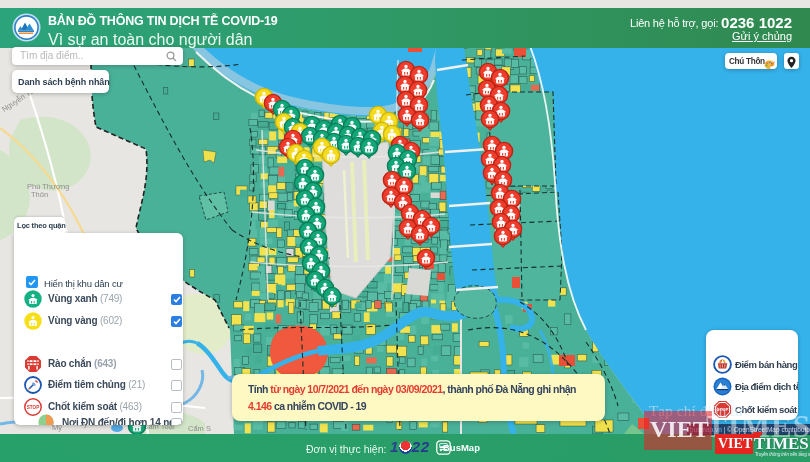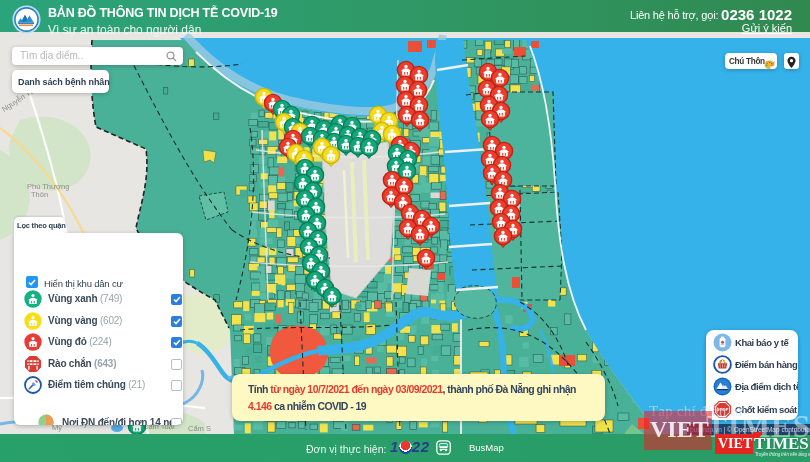--- a/index.html
+++ b/index.html
@@ -1880,34 +1880,34 @@
         <path d="M-3.2,7.5 L0,11.5 L3.2,7.5 Z" fill="#12a678" stroke="#0b7d58" stroke-width="1"></path>
         <circle r="8.6" fill="#12a678" stroke="#0b7d58" stroke-width="1.4"></circle>
         <circle cx="0" cy="-3.6" r="1.7" fill="#fff"></circle>
         <path d="M-4.6,0.4 Q0,-3.8 4.6,0.4 L4.6,1.2 L-4.6,1.2 Z" fill="#fff"></path>
         <rect x="-3.9" y="1.0" width="7.8" height="4.4" rx="0.8" fill="#fff"></rect>
         <rect x="-1.9" y="2.0" width="1.1" height="2.6" fill="#12a678"></rect>
         <rect x="0.8" y="2.0" width="1.1" height="2.6" fill="#12a678"></rect>
       </g>
     </svg>
 
-<div style="position:absolute;left:0;top:0;width:810px;height:32px;background:linear-gradient(90deg,#2ba47c 0%,#2f9a68 45%,#30894f 100%);">
+<div style="position:absolute;left:0;top:8px;width:810px;height:40px;background:linear-gradient(90deg,#2ba47c 0%,#2f9a68 45%,#30894f 100%);">
   <div style="position:absolute;left:12px;top:5px;"><svg width="29" height="29" viewBox="0 0 29 29">
           <circle cx="14.5" cy="14.5" r="14" fill="#bfe0f2"></circle>
           <circle cx="14.5" cy="14.5" r="11.6" fill="#fff" stroke="#2f80c3" stroke-width="1.6"></circle>
           <path d="M9,17 L13,9.5 L17,17 Z" fill="#1b75bb"></path>
           <path d="M13.5,17 L17.5,10.5 L21.5,17 Z" fill="#2a8fd4"></path>
           <path d="M6,17 L8.5,13 L11,17 Z" fill="#2a8fd4"></path>
           <rect x="6" y="17.3" width="16" height="1.6" fill="#1b75bb"></rect>
           <rect x="7" y="19.5" width="14" height="1.4" fill="#e8872c"></rect>
         </svg></div>
   <div style="position:absolute;left:48px;top:6px;font-size:12.5px;font-weight:bold;color:#fff;letter-spacing:-0.2px;white-space:nowrap">BẢN ĐỒ THÔNG TIN DỊCH TỄ COVID-19</div>
-  <div style="position:absolute;left:48px;top:23px;font-size:12px;color:#eafaf2;white-space:nowrap">Vì sự an toàn cho người dân</div>
+  <div style="position:absolute;left:48px;top:23px;font-size:16px;color:#eafaf2;white-space:nowrap">Vì sự an toàn cho người dân</div>
   <div style="position:absolute;right:18px;top:6px;font-size:11px;color:#fff;white-space:nowrap;letter-spacing:-0.2px">Liên hệ hỗ trợ, gọi: <span style="font-size:15px;font-weight:bold;vertical-align:-1px;letter-spacing:0">0236 1022</span></div>
-  <div style="position:absolute;right:18px;top:22px;font-size:11px;color:#fff;text-decoration:underline;white-space:nowrap">Gửi ý kiến</div>
+  <div style="position:absolute;right:18px;top:22px;font-size:11px;color:#fff;text-decoration:underline;white-space:nowrap">Gửi ý chủng</div>
 </div>
 
 <div class="shadow" style="position:absolute;left:12px;top:70px;width:97px;height:23px;background:#fff;border-radius:5px;">
   <div style="position:absolute;left:6px;top:6.5px;font-size:9px;font-weight:bold;color:#2c3e50;white-space:nowrap;letter-spacing:-0.1px">Danh sách bệnh nhân</div>
 </div>
 <div class="shadow" style="position:absolute;left:12px;top:47px;width:171px;height:18px;background:#fff;border-radius:4px;">
   <div style="position:absolute;left:8px;top:3px;font-size:10px;color:#b9b9b9">Tìm địa điểm..</div>
   <svg width="11" height="11" viewBox="0 0 11 11" style="position:absolute;right:6px;top:3.5px">
         <circle cx="4.5" cy="4.5" r="3.4" fill="none" stroke="#9a9a9a" stroke-width="1.3"></circle>
         <path d="M7,7 L10,10" stroke="#9a9a9a" stroke-width="1.3"></path>
@@ -1969,36 +1969,20 @@
             <rect x="7.1" y="11" width="1" height="2.4" fill="#f6df19"></rect>
             <rect x="9.7" y="11" width="1" height="2.4" fill="#f6df19"></rect>
           </svg></div>
         <div style="position:absolute;left:24px;top:4px;font-size:10px;font-weight:bold;color:#3b4a5a;white-space:nowrap;letter-spacing:-0.2px">Vùng vàng <span style="color:#9aa4ad;font-weight:normal">(602)</span></div>
         <div style="position:absolute;right:0px;top:50%;margin-top:-5.5px;width:11px;height:11px;border-radius:2px;background:#2a7de1;display:flex;align-items:center;justify-content:center">
           <svg width="8" height="7" viewBox="0 0 8 7">
             <path d="M1,3.5 L3,5.5 L7,1" stroke="#fff" stroke-width="1.6" fill="none"></path>
           </svg>
         </div>
       </div>
-      <div style="position:absolute;left:10px;top:99px;height:21px;width:158px;">
-        <div style="position:absolute;left:0px;top:1px;"><svg width="18" height="18" viewBox="0 0 18 18">
-            <circle cx="9" cy="9" r="8.7" fill="#ea3a34"></circle>
-            <circle cx="9" cy="5.6" r="1.6" fill="#fff"></circle>
-            <path d="M4.7,9.6 Q9,5.8 13.3,9.6 L13.3,10.3 L4.7,10.3 Z" fill="#fff"></path>
-            <rect x="5.2" y="10" width="7.6" height="4" rx="0.8" fill="#fff"></rect>
-            <rect x="7.1" y="11" width="1" height="2.4" fill="#ea3a34"></rect>
-            <rect x="9.7" y="11" width="1" height="2.4" fill="#ea3a34"></rect>
-          </svg></div>
-        <div style="position:absolute;left:24px;top:4px;font-size:10px;font-weight:bold;color:#3b4a5a;white-space:nowrap;letter-spacing:-0.2px">Vùng đỏ <span style="color:#9aa4ad;font-weight:normal">(224)</span></div>
-        <div style="position:absolute;right:0px;top:50%;margin-top:-5.5px;width:11px;height:11px;border-radius:2px;background:#2a7de1;display:flex;align-items:center;justify-content:center">
-          <svg width="8" height="7" viewBox="0 0 8 7">
-            <path d="M1,3.5 L3,5.5 L7,1" stroke="#fff" stroke-width="1.6" fill="none"></path>
-          </svg>
-        </div>
-      </div>
       <div style="position:absolute;left:10px;top:120.5px;height:21px;width:158px;">
         <div style="position:absolute;left:0px;top:1px;"><svg width="18" height="18" viewBox="0 0 18 18">
             <path d="M5.6,1 L12.4,1 L17,5.6 L17,12.4 L12.4,17 L5.6,17 L1,12.4 L1,5.6 Z" fill="#d93a31"></path>
             <rect x="3.4" y="5.2" width="11.2" height="1.8" fill="#fff"></rect>
             <rect x="3.4" y="8.3" width="11.2" height="1.8" fill="#fff"></rect>
             <g fill="#d93a31">
               <rect x="4.6" y="5" width="1" height="5.5"></rect>
               <rect x="8.5" y="5" width="1" height="5.5"></rect>
               <rect x="12.4" y="5" width="1" height="5.5"></rect>
             </g>
@@ -2014,45 +1998,43 @@
         <div style="position:absolute;left:0px;top:1px;"><svg width="18" height="18" viewBox="0 0 18 18">
             <circle cx="9" cy="9" r="8" fill="#fff" stroke="#1a57b0" stroke-width="1.8"></circle>
             <path d="M5.2,12.8 L10.6,7.4" stroke="#2a62b8" stroke-width="1.6"></path>
             <path d="M9.2,6 L12,8.8 L10.6,10.2 L7.8,7.4 Z" fill="#7fa8e0"></path>
             <path d="M11.4,4.4 L13.6,6.6" stroke="#e04438" stroke-width="1.4"></path>
             <path d="M4.6,13.4 L5.6,12.4" stroke="#e04438" stroke-width="1.2"></path>
           </svg></div>
         <div style="position:absolute;left:24px;top:4px;font-size:10px;font-weight:bold;color:#3b4a5a;white-space:nowrap;letter-spacing:-0.2px">Điểm tiêm chủng <span style="color:#9aa4ad;font-weight:normal">(21)</span></div>
         <div style="position:absolute;right:0px;top:50%;margin-top:-5.5px;width:11px;height:11px;border-radius:2px;background:#fff;border:1.5px solid #b6bdc4;box-sizing:border-box;display:flex;align-items:center;justify-content:center"></div>
       </div>
+      <div style="position:absolute;left:10px;top:163.5px;height:21px;width:158px;">
+        <div style="position:absolute;left:0px;top:1px;"><svg width="18" height="18" viewBox="0 0 18 18">
+            <circle cx="9" cy="9" r="8.2" fill="#fff" stroke="#d93a31" stroke-width="1.5"></circle>
+            <text x="9" y="11.3" font-family="Liberation Sans, sans-serif" font-size="4.6" font-weight="bold" fill="#d93a31" text-anchor="middle">STOP</text>
+          </svg></div>
+        <div style="position:absolute;left:24px;top:4px;font-size:10px;font-weight:bold;color:#3b4a5a;white-space:nowrap;letter-spacing:-0.2px">Chốt kiểm soát <span style="color:#9aa4ad;font-weight:normal">(463)</span></div>
+        <div style="position:absolute;right:0px;top:50%;margin-top:-5.5px;width:11px;height:11px;border-radius:2px;background:#fff;border:1.5px solid #b6bdc4;box-sizing:border-box;display:flex;align-items:center;justify-content:center"></div>
+      </div>
       <div style="position:absolute;left:24px;top:180px;height:21px;width:144px;">
         <div style="position:absolute;left:0px;top:1px;"><svg width="16" height="16" viewBox="0 0 16 16">
             <circle cx="8" cy="8" r="7.6" fill="#8ed08e"></circle>
             <path d="M8,0.4 A7.6,7.6 0 0 1 8,15.6 Z" fill="#f09a52"></path>
           </svg></div>
         <div style="position:absolute;left:24px;top:4px;font-size:10px;font-weight:bold;color:#3b4a5a;white-space:nowrap;letter-spacing:-0.2px">Nơi ĐN đến/đi hơn 14 ngày </div>
         <div style="position:absolute;right:0px;top:50%;margin-top:-5.5px;width:11px;height:11px;border-radius:2px;background:#fff;border:1.5px solid #b6bdc4;box-sizing:border-box;display:flex;align-items:center;justify-content:center"></div>
       </div>
 </div>
 
 <div class="shadow" style="position:absolute;left:232px;top:374px;width:373px;height:47px;background:#fef9c3;border-radius:8px;z-index:2">
   <div style="position:absolute;left:16px;top:7px;font-size:10.5px;font-weight:bold;color:#34455e;line-height:17px;white-space:nowrap;letter-spacing:-0.55px">Tính <span style="color:#e43a2f">từ ngày 10/7/2021 đến ngày 03/09/2021</span>, thành phố Đà Nẵng ghi nhận<br><span style="color:#e43a2f">4.146</span> ca nhiễm COVID - 19</div>
 </div>
 
 <div class="shadow" style="position:absolute;left:706px;top:330px;width:92px;height:90px;background:#fff;border-radius:8px;z-index:2;overflow:hidden">
-<div style="position:absolute;left:0;top:1.5px;height:22px;width:100%">
-        <div style="position:absolute;left:7px;top:1px"><svg width="19" height="19" viewBox="0 0 19 19">
-            <circle cx="9.5" cy="9.5" r="9" fill="#7db8ea"></circle>
-            <rect x="6.6" y="4.8" width="5.8" height="9.4" rx="1.6" fill="#fff"></rect>
-            <rect x="7.8" y="3.4" width="3.4" height="1.8" rx="0.6" fill="#e9f2fa"></rect>
-            <circle cx="9.5" cy="9.2" r="1.5" fill="#e04438"></circle>
-            <rect x="7.6" y="11.2" width="3.8" height="0.9" fill="#9cc4e8"></rect>
-          </svg></div>
-        <div style="position:absolute;left:29px;top:5px;font-size:9.5px;font-weight:bold;color:#2f3e4e;white-space:nowrap;letter-spacing:-0.45px">Khai báo y tế</div>
-      </div>
       <div style="position:absolute;left:0;top:23.5px;height:22px;width:100%">
         <div style="position:absolute;left:7px;top:1px"><svg width="19" height="19" viewBox="0 0 19 19">
             <circle cx="9.5" cy="9.5" r="8.4" fill="#fff" stroke="#1a57b0" stroke-width="1.9"></circle>
             <path d="M4.8,8.2 L14.2,8.2 L13.2,13.6 L5.8,13.6 Z" fill="#c0392b"></path>
             <path d="M6.8,8 L9,4.6 M12.2,8 L10,4.6" stroke="#c0392b" stroke-width="1" fill="none"></path>
             <circle cx="7.6" cy="6.4" r="1.1" fill="#e67e22"></circle>
             <circle cx="11.2" cy="6.2" r="1.1" fill="#f1c40f"></circle>
             <g stroke="#e8b0a8" stroke-width="0.8">
               <path d="M7,9.2 L7.4,12.6"></path>
               <path d="M9.5,9.2 L9.5,12.6"></path>
@@ -2090,21 +2072,21 @@
   <div style="position:absolute;left:306px;top:9px;font-size:10.5px;color:#eafaf2">Đơn vị thực hiện:</div>
   <div style="position:absolute;left:390px;top:4px;font-size:15px;font-weight:bold;font-style:italic;color:#283a8e;letter-spacing:0.5px"><span style="color:#2c3f92">1</span><span style="display:inline-block;width:13px;height:13px;background:radial-gradient(circle at 50% 35%,#e33 45%,#fff 45%,#fff 58%,#1d3fa0 58%);border-radius:50%;vertical-align:-2px"></span><span>22</span></div>
   <div style="position:absolute;left:436px;top:6px"><svg width="15" height="15" viewBox="0 0 15 15">
           <rect x="0.8" y="0.8" width="13.4" height="13.4" rx="3.5" fill="none" stroke="#fff" stroke-width="1.3"></rect>
           <rect x="3.4" y="3.2" width="8.2" height="5" rx="1" fill="#fff"></rect>
           <rect x="4" y="4" width="7" height="2.2" rx="0.4" fill="#37a58c"></rect>
           <circle cx="5" cy="10.2" r="1" fill="#fff"></circle>
           <circle cx="10" cy="10.2" r="1" fill="#fff"></circle>
           <rect x="3.6" y="9" width="7.8" height="0.9" fill="#fff"></rect>
         </svg></div>
-  <div style="position:absolute;left:469px;top:8px;font-size:9.5px;font-weight:normal;color:#fff">BusMap</div>
+  <div style="position:absolute;left:443px;top:8px;font-size:9.5px;font-weight:bold;color:#fff">BusMap</div>
 </div>
 
 <div style="position:absolute;left:0;top:0;width:810px;height:462px;z-index:4;pointer-events:none">
   <div style="position:absolute;left:649px;top:403px;font-size:15px;font-weight:normal;font-family:'Liberation Serif',serif;color:rgba(208,228,248,0.65);letter-spacing:0.2px">Tạp chí điện tử</div>
   <div style="position:absolute;left:644px;top:411px;width:68px;height:39px;background:rgba(237,28,36,0.55)"></div>
   <div style="position:absolute;left:650px;top:416px;font-size:24px;font-weight:bold;font-family:'Liberation Serif',serif;color:rgba(255,255,255,0.85)">VIET</div>
   <div style="position:absolute;left:706px;top:409px;font-size:31px;font-weight:bold;font-family:'Liberation Serif',serif;color:rgba(255,255,255,0.45);letter-spacing:1px">TIMES</div>
   <div style="position:absolute;left:715px;top:434px;width:38px;height:20px;background:#e52620"></div>
   <div style="position:absolute;left:752px;top:432px;width:9px;height:6px;background:#e52620;transform:skewX(-30deg)"></div>
   <div style="position:absolute;left:718px;top:436px;font-size:14px;font-weight:bold;font-family:'Liberation Serif',serif;color:#fff">VIET</div>

